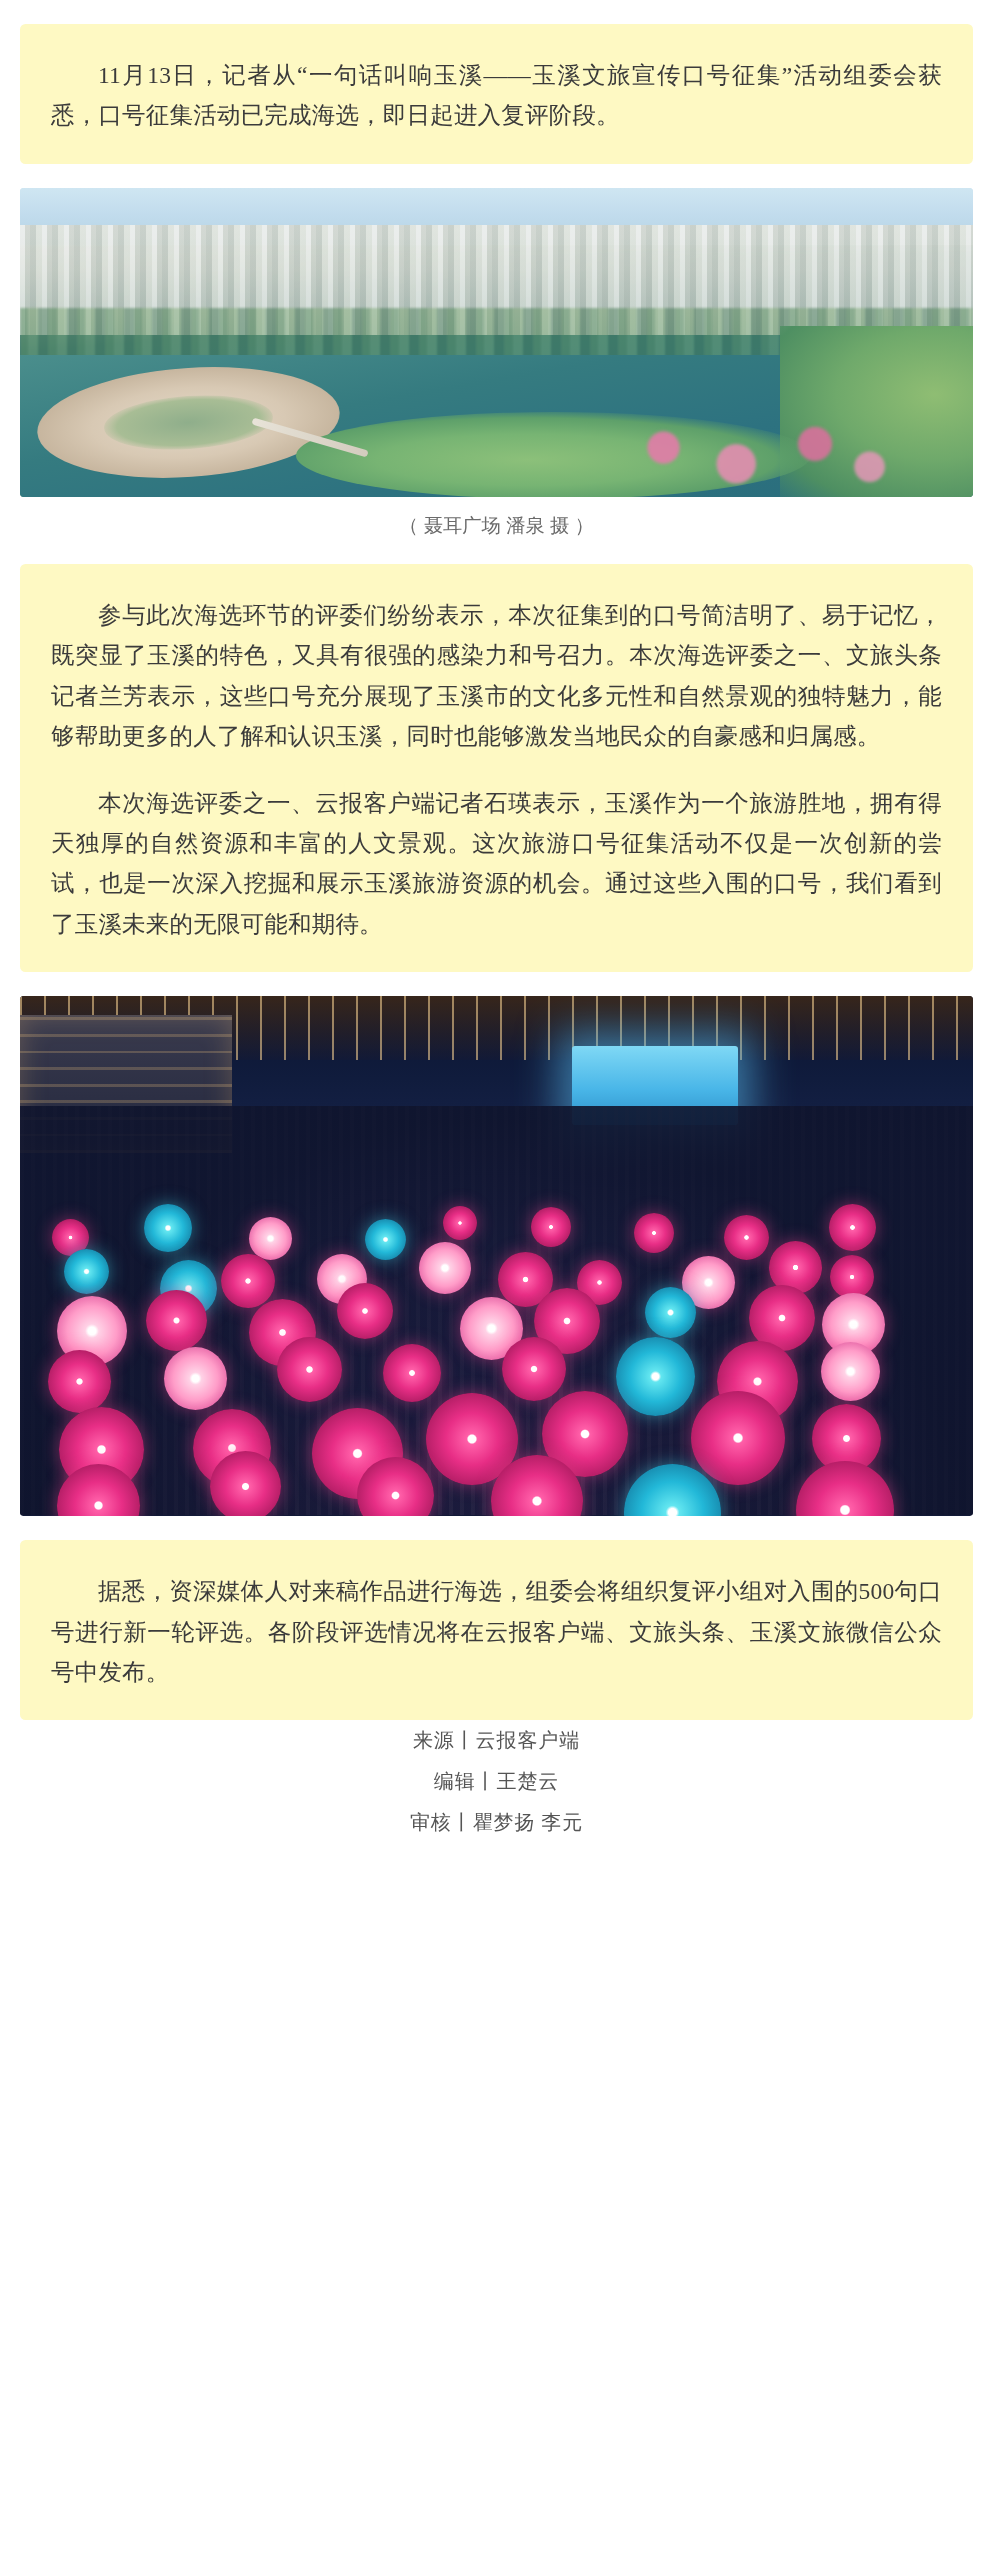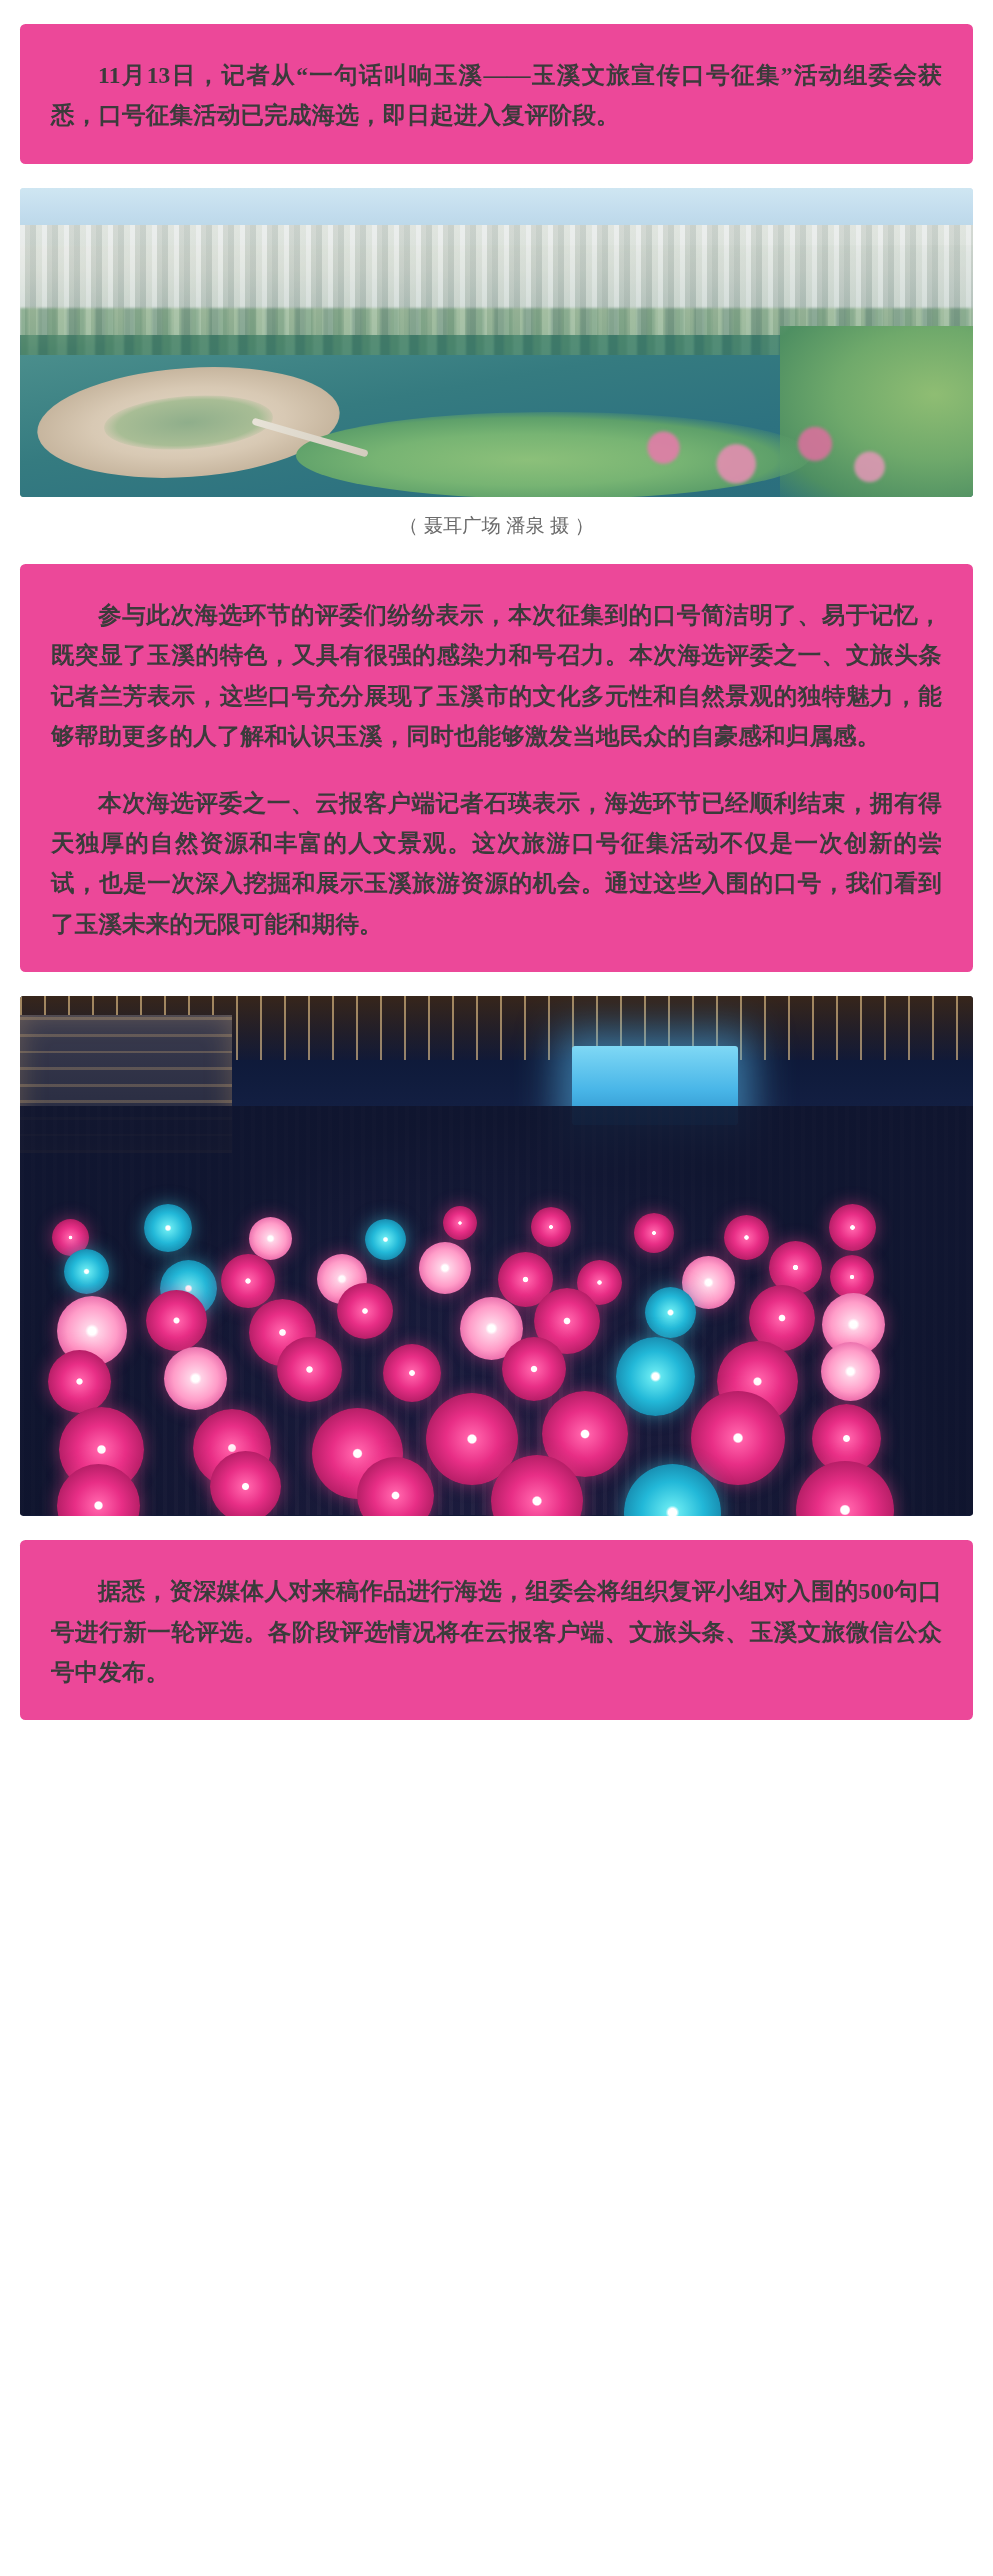--- a/index.html
+++ b/index.html
@@ -15,24 +15,23 @@
   }
   .page {
     width: 993px;
     min-height: 2576px;
     background: #ffffff;
     padding: 0 0 28px 0;
     position: relative;
   }
   .text-card {
     margin: 0 20px 0 20px;
-    background: #ec4899;
+    background: #fef9c3;
     border-radius: 5.5px;
     padding: 31px 31px 28px 31px;
-    font-weight: bold;
   }
   .text-card p {
     margin: 0 0 26px 0;
     font-size: 23.5px;
     line-height: 1.72;
     text-align: justify;
     text-indent: 2em;
     color: #3b3b3b;
     letter-spacing: 0.2px;
   }
@@ -214,21 +213,21 @@
       <div class="p1-blossom"></div>
       <div class="p1-bridge"></div>
     </div>
     <div class="caption">（ 聂耳广场 潘泉 摄 ）</div>
   </div>
 
   <div class="gap-sm"></div>
 
   <div class="text-card">
     <p>参与此次海选环节的评委们纷纷表示，本次征集到的口号简洁明了、易于记忆，既突显了玉溪的特色，又具有很强的感染力和号召力。本次海选评委之一、文旅头条记者兰芳表示，这些口号充分展现了玉溪市的文化多元性和自然景观的独特魅力，能够帮助更多的人了解和认识玉溪，同时也能够激发当地民众的自豪感和归属感。</p>
-    <p>本次海选评委之一、云报客户端记者石瑛表示，海选环节已经顺利结束，拥有得天独厚的自然资源和丰富的人文景观。这次旅游口号征集活动不仅是一次创新的尝试，也是一次深入挖掘和展示玉溪旅游资源的机会。通过这些入围的口号，我们看到了玉溪未来的无限可能和期待。</p>
+    <p>本次海选评委之一、云报客户端记者石瑛表示，玉溪作为一个旅游胜地，拥有得天独厚的自然资源和丰富的人文景观。这次旅游口号征集活动不仅是一次创新的尝试，也是一次深入挖掘和展示玉溪旅游资源的机会。通过这些入围的口号，我们看到了玉溪未来的无限可能和期待。</p>
   </div>
 
   <div class="gap-md"></div>
 
   <div class="photo-wrap">
     <div class="photo photo2">
       <div class="p2-canopy"></div>
       <div class="p2-buildings"></div>
       <div class="p2-stage"></div>
       <div class="p2-crowd"></div>
@@ -286,15 +285,20 @@
     </div>
   </div>
 
   <div class="gap-md"></div>
 
   <div class="text-card">
     <p>据悉，资深媒体人对来稿作品进行海选，组委会将组织复评小组对入围的500句口号进行新一轮评选。各阶段评选情况将在云报客户端、文旅头条、玉溪文旅微信公众号中发布。</p>
   </div>
 
 
+  <div class="credits">
+    <div>来源丨云报客户端</div>
+    <div>编辑丨王楚云</div>
+    <div>审核丨瞿梦扬 李元</div>
+  </div>
 
 </div>
 
 
 </body></html>

